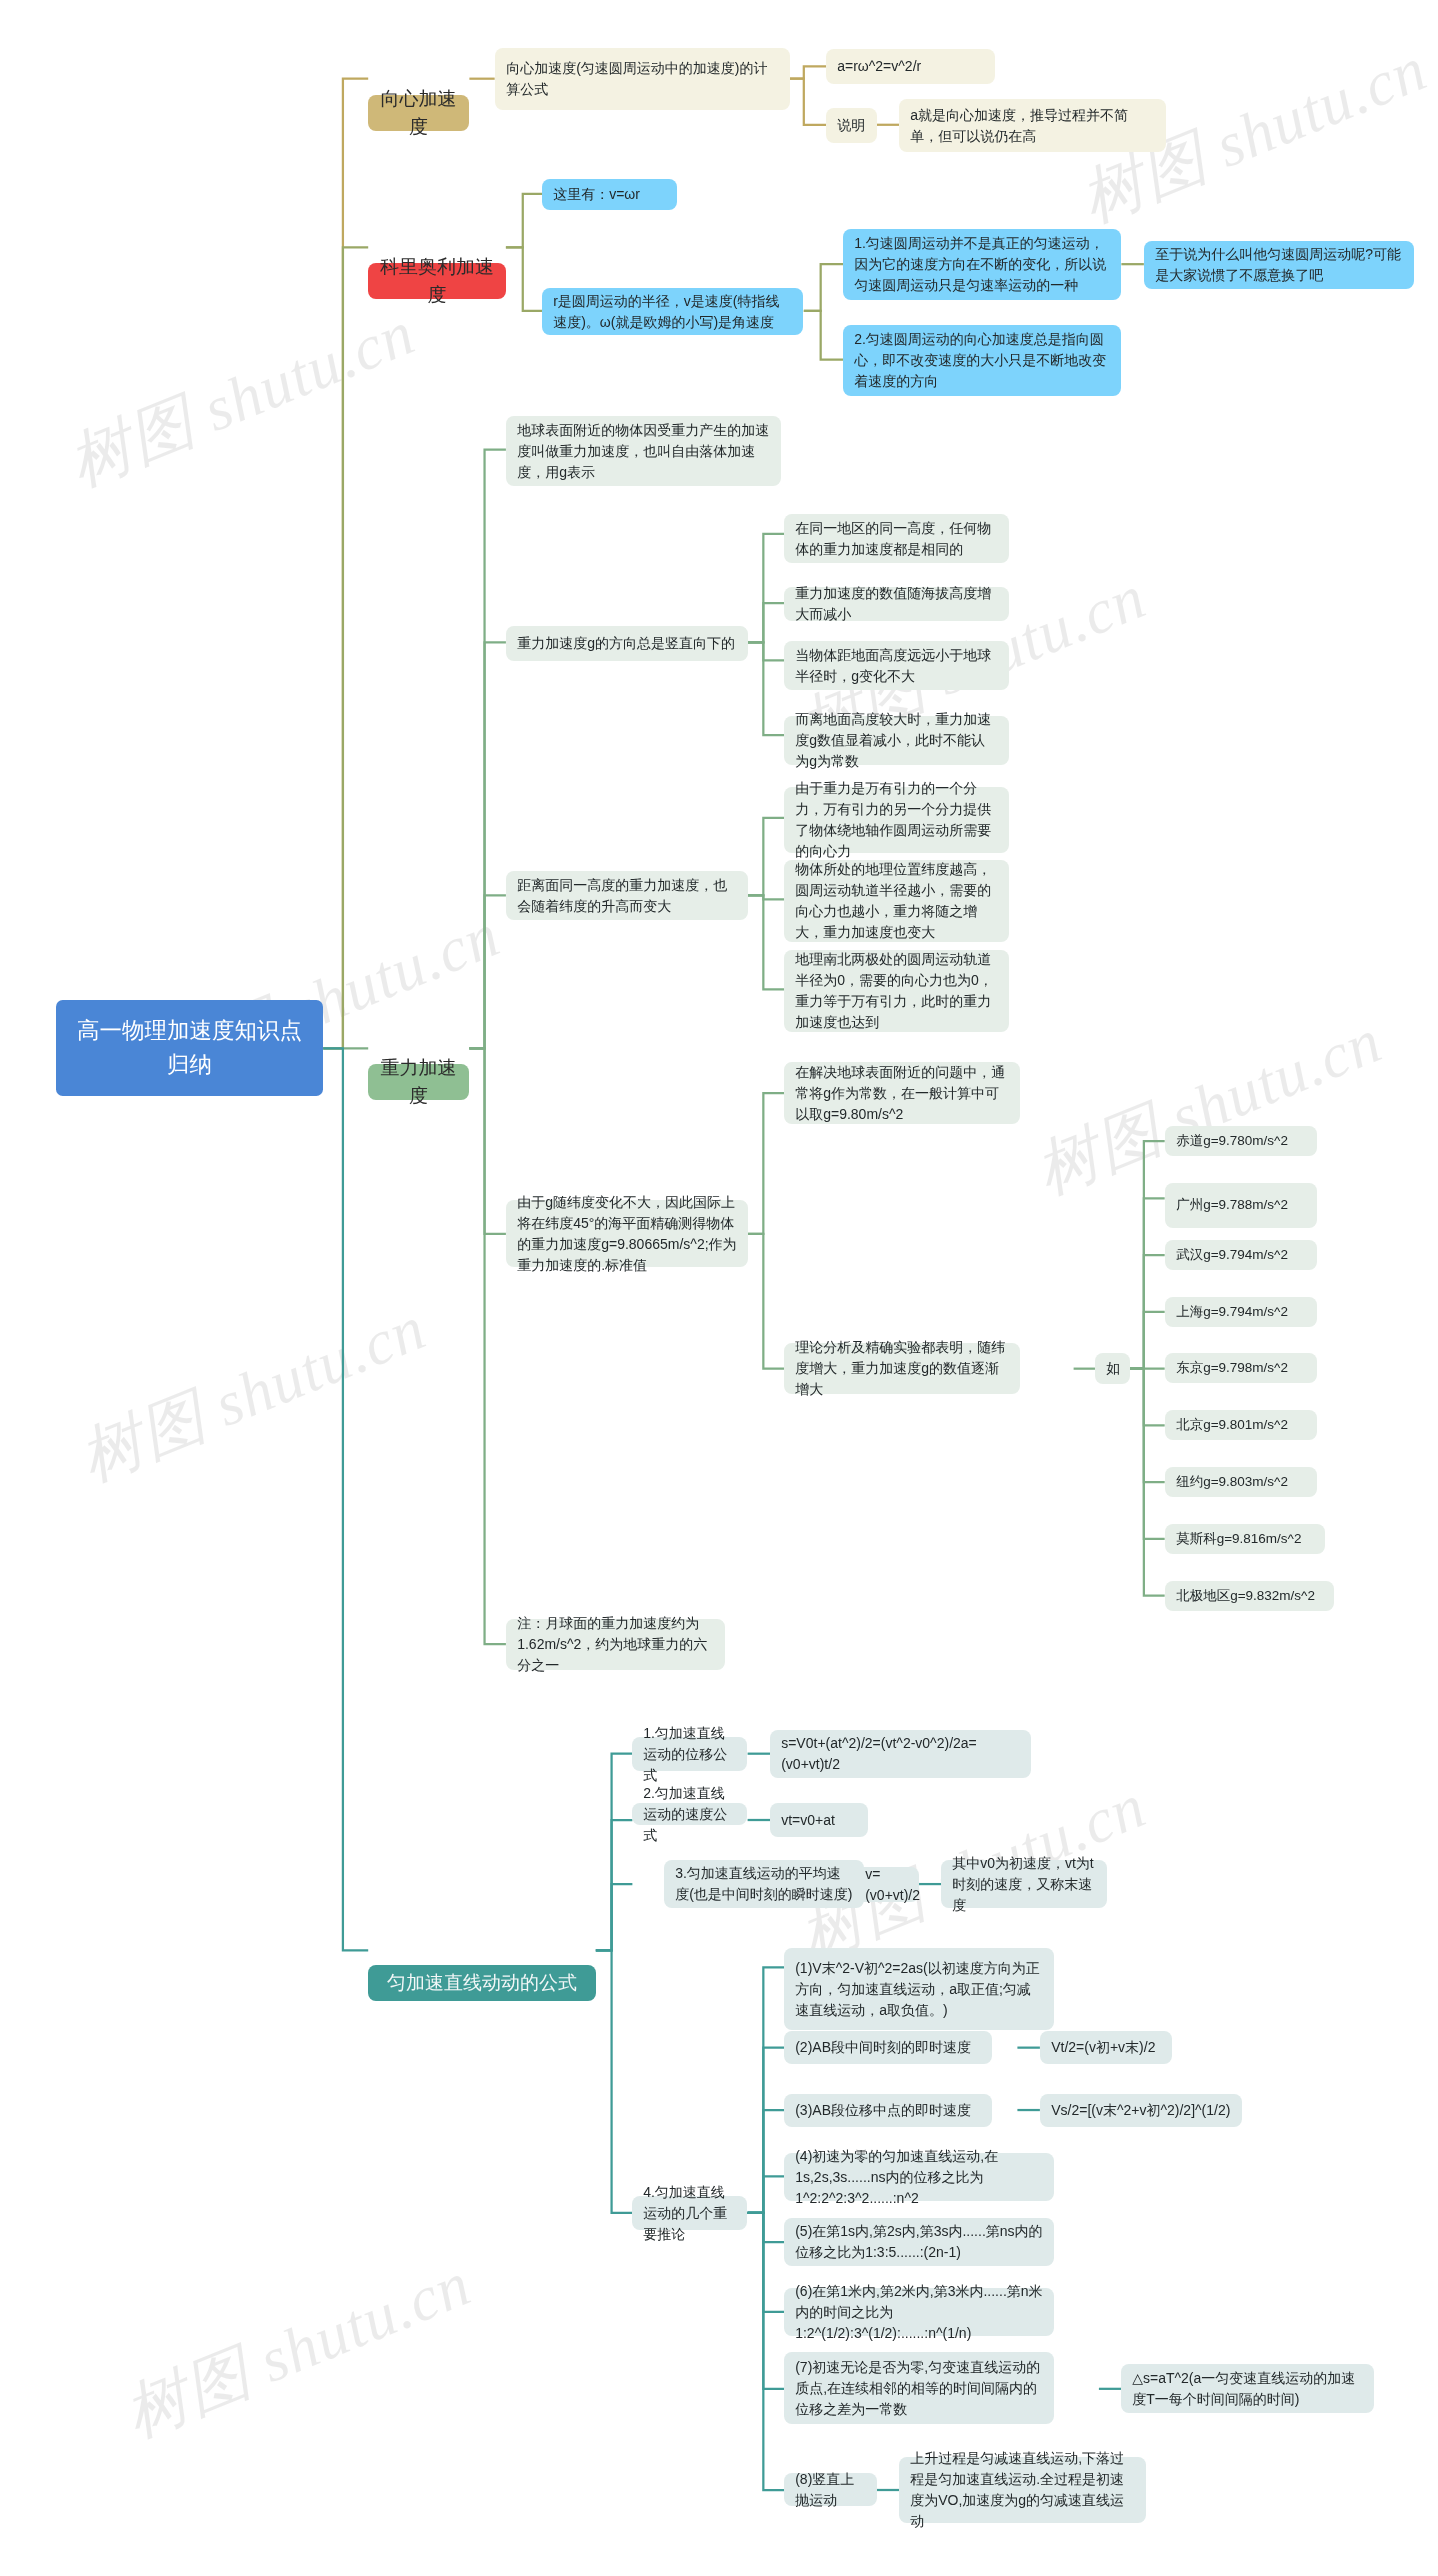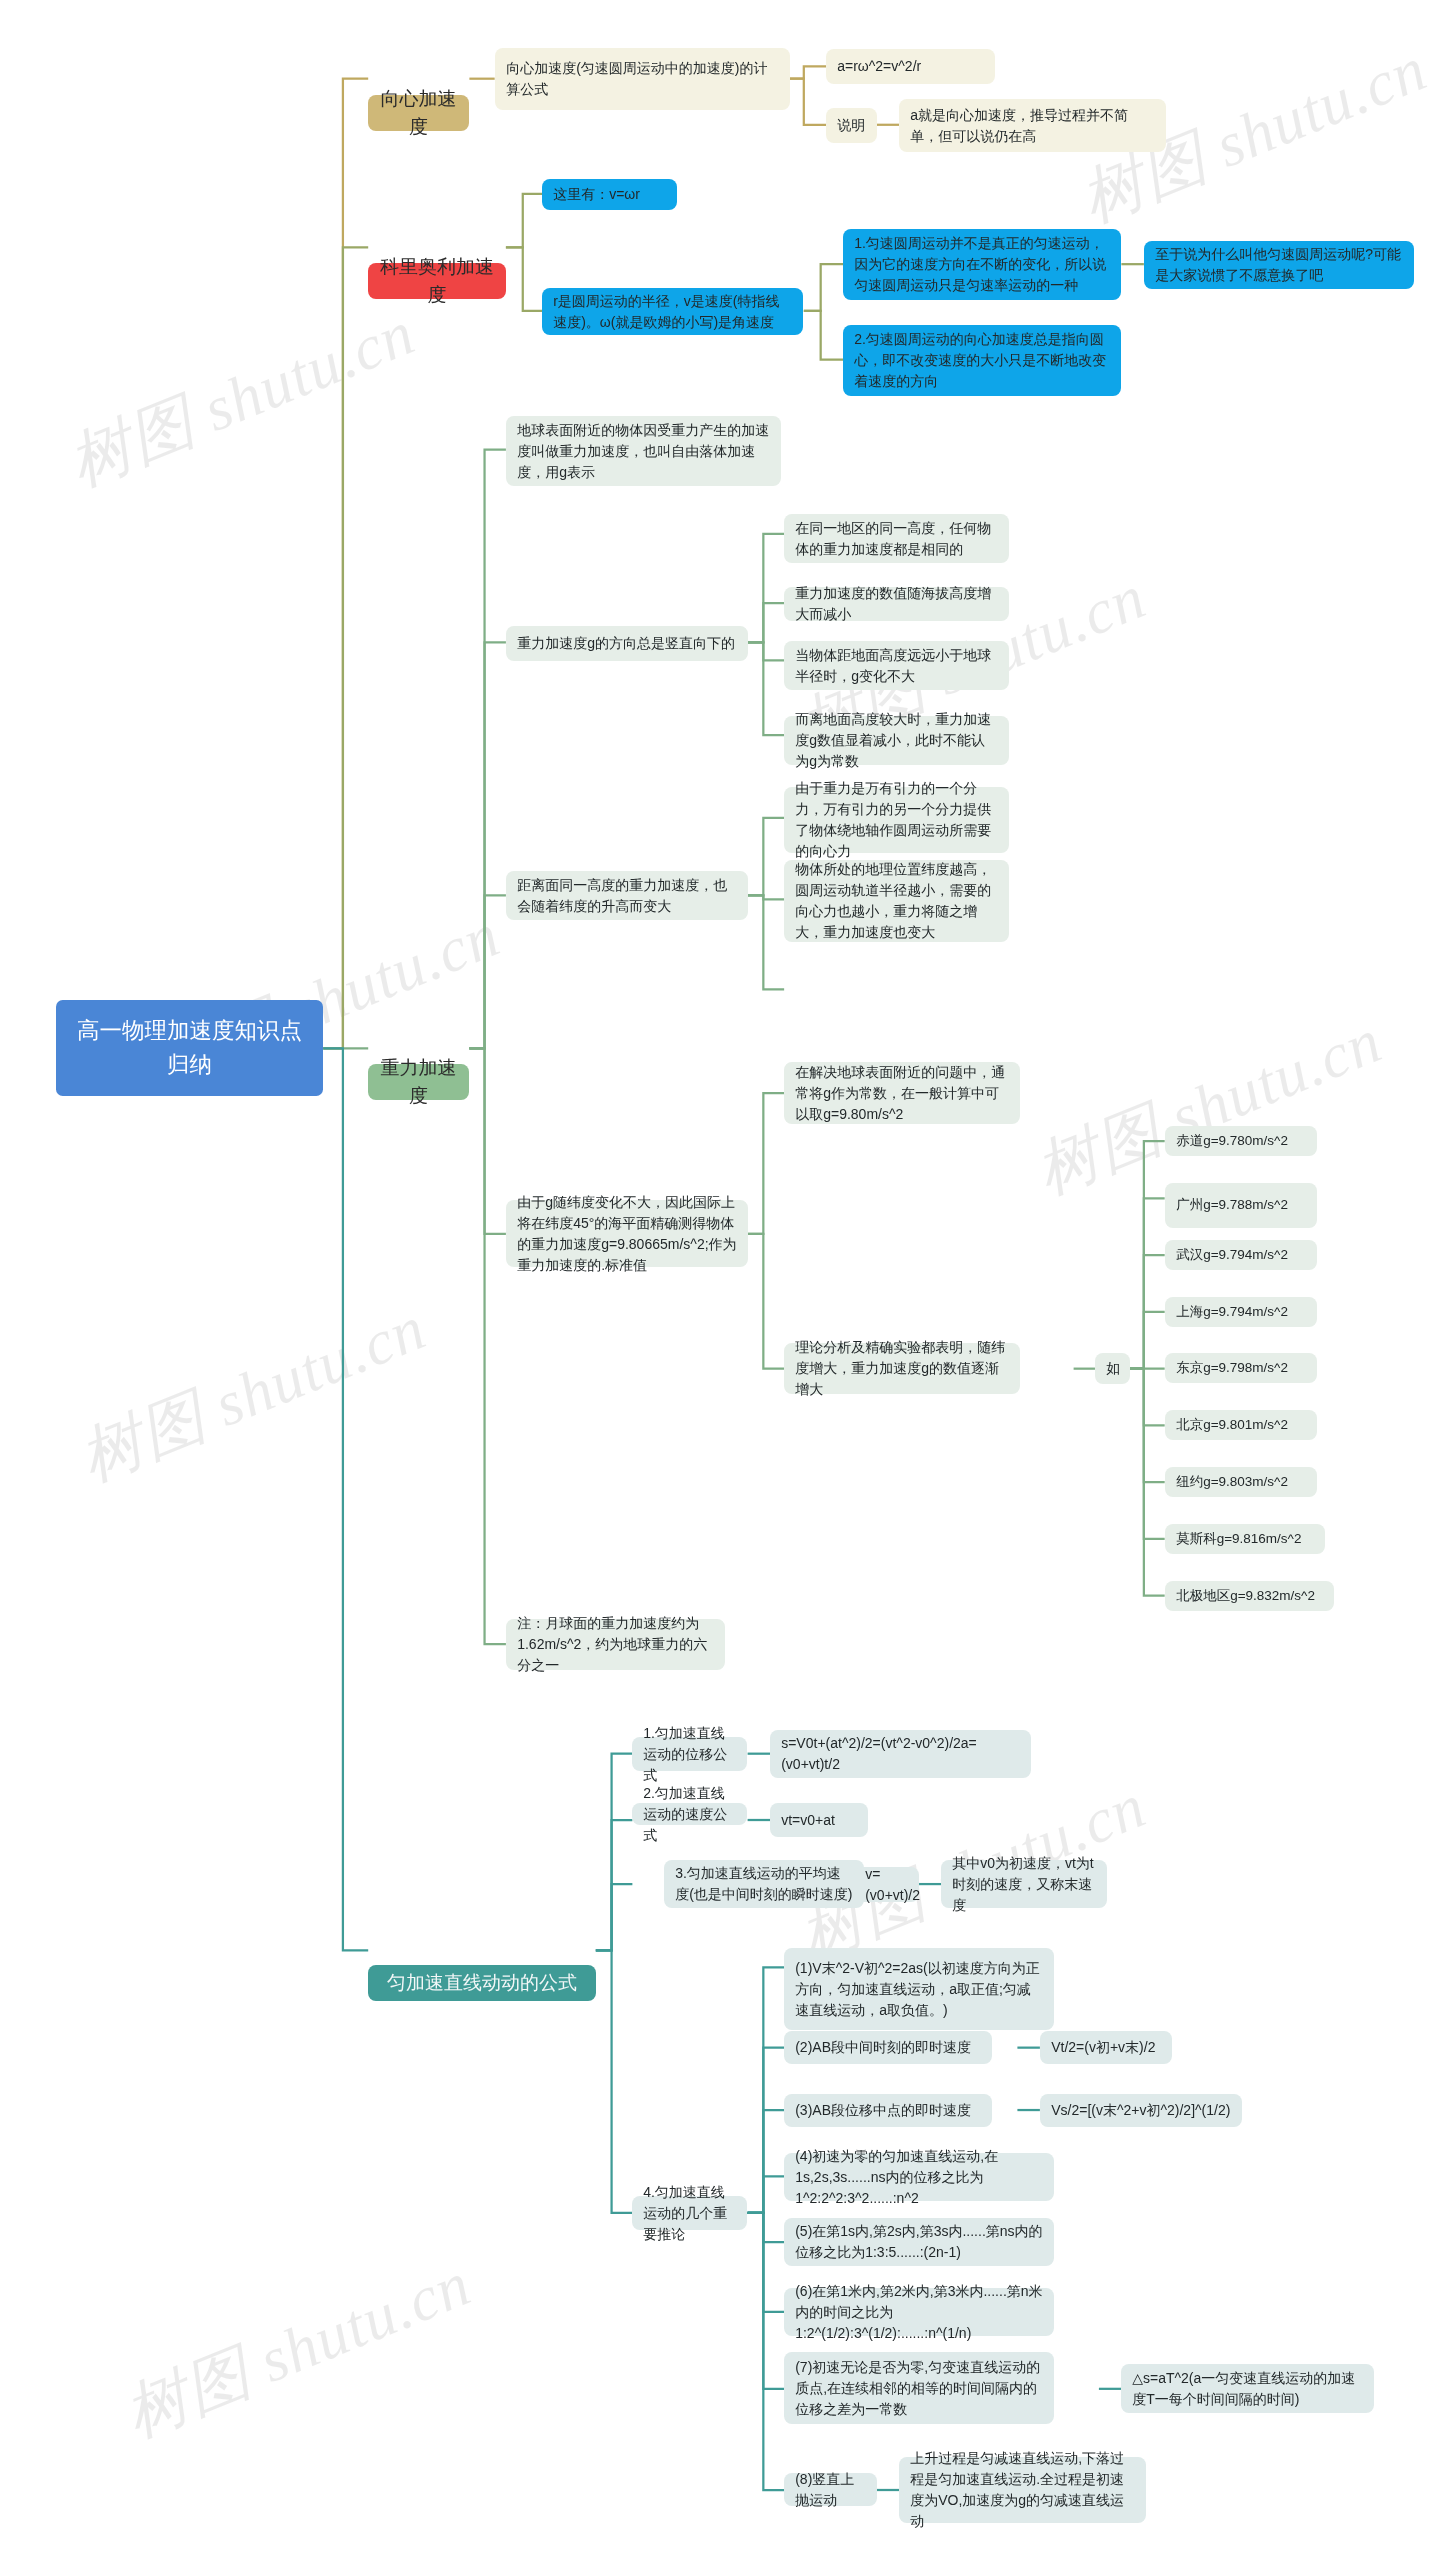--- a/index.html
+++ b/index.html
@@ -24,21 +24,21 @@
         justify-content:center;padding:7.9px 10px;font-weight:400;}
 
   .lvl1{font-size:19px;color:#2b2b2b;padding:6.7px 11.2px;border-radius:7.9px;justify-content:center;text-align:center;margin-top:34px;}
   .lvl1.c-gold{background:#cfb878;}
   .lvl1.c-olive{background:#ef4444;}
   .lvl1.c-green{background:#8fbf93;}
   .lvl1.c-teal{background:#3f9b96;color:#f2f7f7;}
 
   .leaf{font-size:14px;padding:9px 11.2px;border-radius:7.9px;color:#22282a;}
   .leaf.t-gold{background:#f4f2e2;}
-  .leaf.t-olive{background:#0ea5e9;}
+  .leaf.t-olive{background:#7dd3fc;}
   .leaf.t-green{background:#e6eee8;}
   .leaf.t-teal{background:#dfeaea;}
   .leaf.small{font-size:13.5px;}
 </style>
 </head>
 <body>
 
 <div id="canvas">
 
   <div class="wm" style="left:1068px;top:163px;">树图 shutu.cn</div>
@@ -198,20 +198,23 @@
   <div class="node leaf t-green" style="left:506px;top:871px;width:242px;height:49px;">
     <span>距离面同一高度的重力加速度，也会随着纬度的升高而变大</span>
   </div>
 
   <div class="node leaf t-green" style="left:784px;top:787px;width:225px;height:66px;">
     <span>由于重力是万有引力的一个分力，万有引力的另一个分力提供了物体绕地轴作圆周运动所需要的向心力</span>
   </div>
   <div class="node leaf t-green" style="left:784px;top:860px;width:225px;height:82px;">
     <span>物体所处的地理位置纬度越高，圆周运动轨道半径越小，需要的向心力也越小，重力将随之增大，重力加速度也变大</span>
   </div>
+  <div class="node leaf t-green" style="left:784px;top:950px;width:225px;height:82px;">
+    <span>地理南北两极处的圆周运动轨道半径为0，需要的向心力也为0，重力等于万有引力，此时的重力加速度也达到</span>
+  </div>
 
   <div class="node leaf t-green" style="left:506px;top:1200px;width:242px;height:67px;">
     <span>由于g随纬度变化不大，因此国际上将在纬度45°的海平面精确测得物体的重力加速度g=9.80665m/s^2;作为重力加速度的.标准值</span>
   </div>
 
   <div class="node leaf t-green" style="left:784px;top:1062px;width:236px;height:62px;">
     <span>在解决地球表面附近的问题中，通常将g作为常数，在一般计算中可以取g=9.80m/s^2</span>
   </div>
 
   <div class="node leaf t-green" style="left:784px;top:1343px;width:236px;height:51px;">

